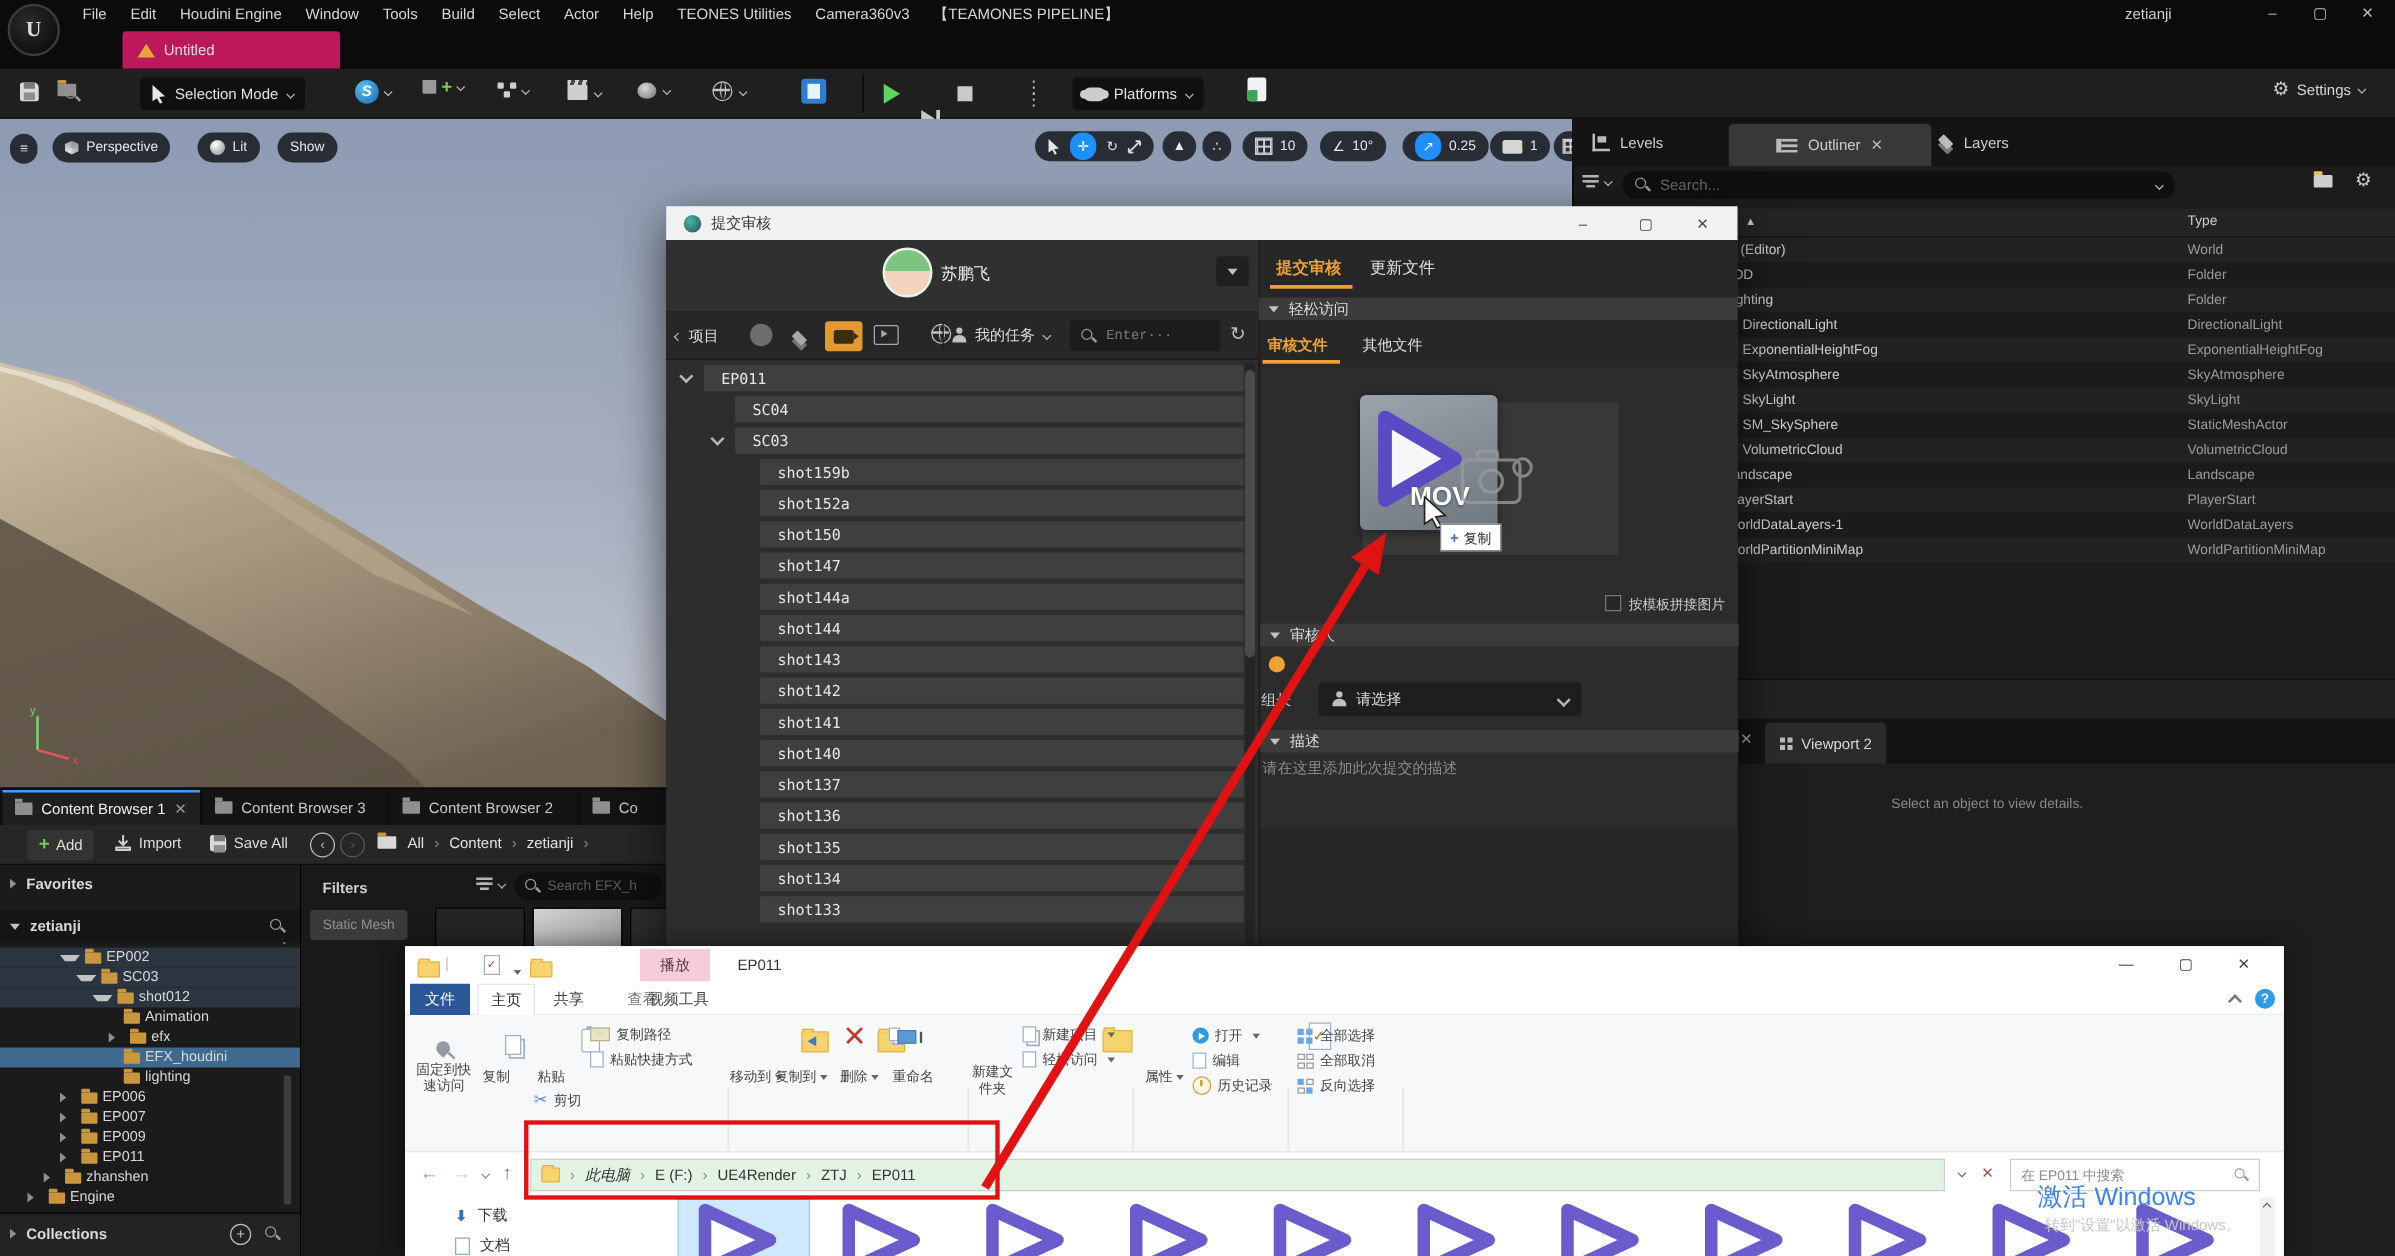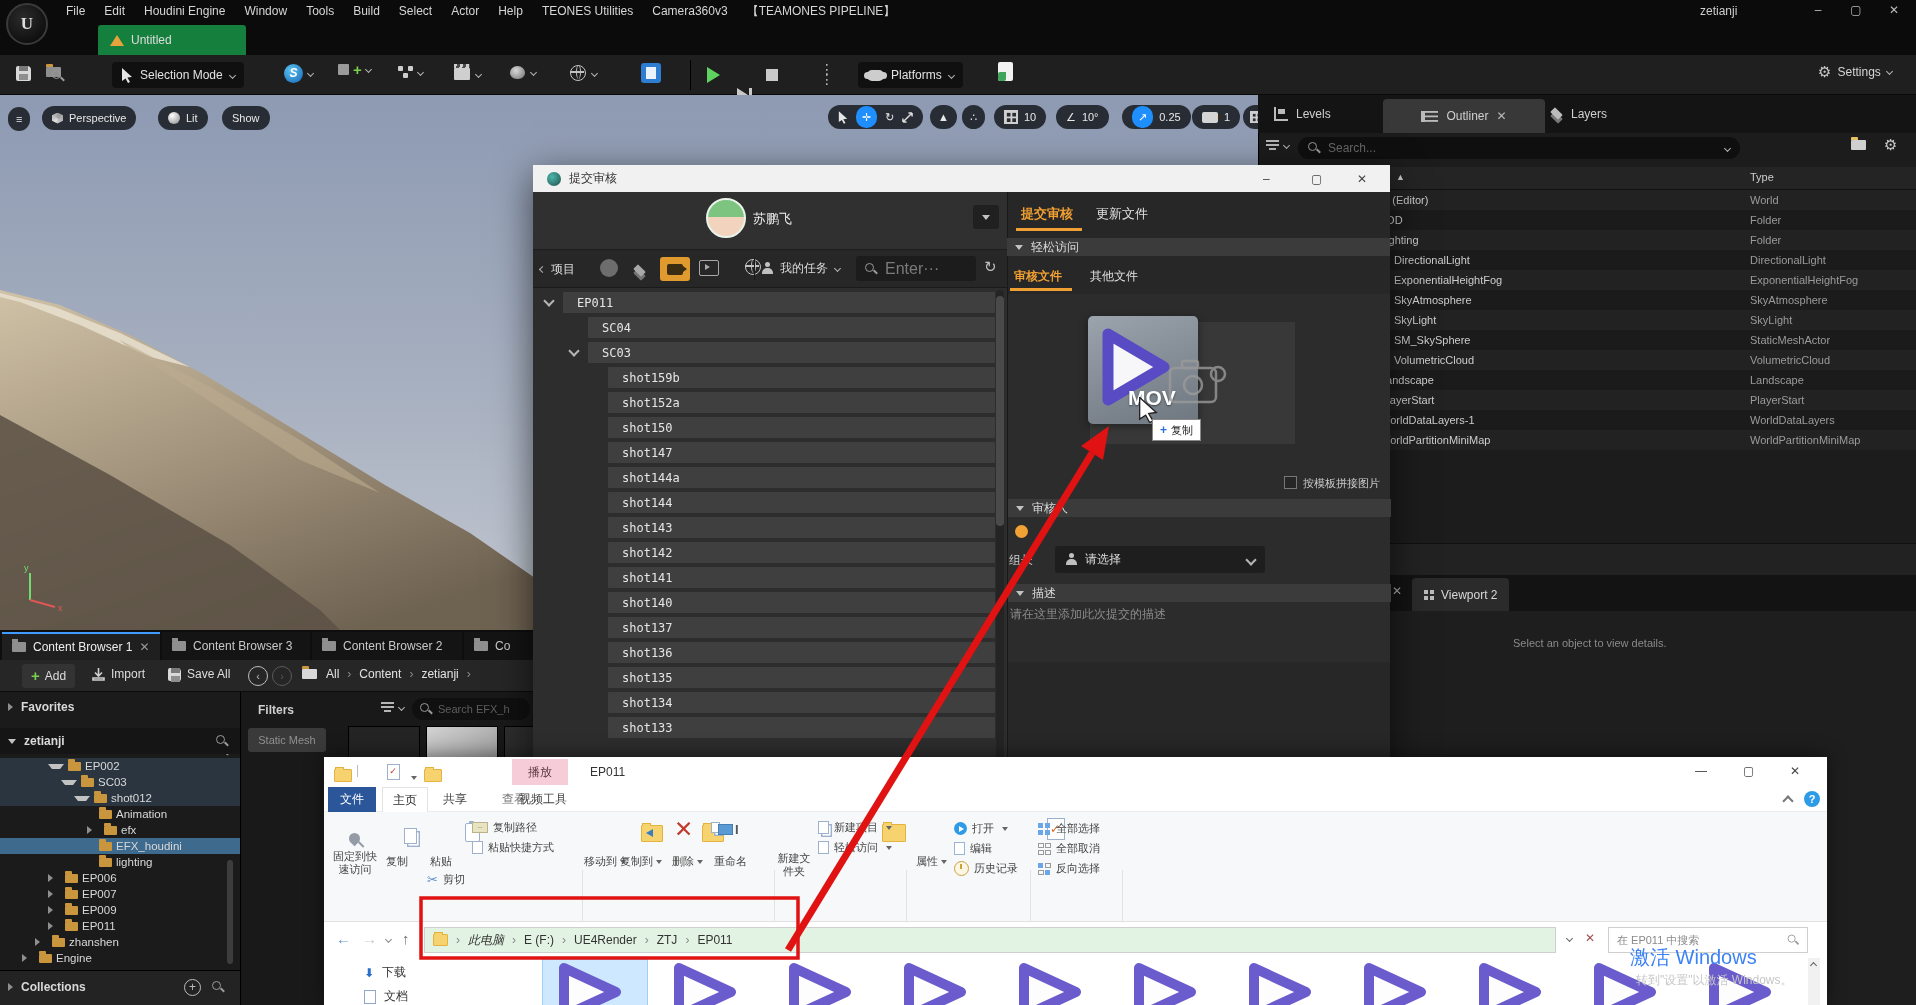--- a/index.html
+++ b/index.html
@@ -40,21 +40,21 @@
     background-size:5.5px 5.5px;border:1.5px solid #cfcfcf;}
   .sq4{display:inline-block;width:12px;height:12px;position:relative;}
   .sq4 i{position:absolute;width:5px;height:5px;background:#6aa6e8;}
   .sq4 i:nth-child(2){left:7px;} .sq4 i:nth-child(3){top:7px;} .sq4 i:nth-child(4){left:7px;top:7px;}
   .sq4.gray i{background:transparent;border:1.4px solid #9a9a9a;width:3.5px;height:3.5px;}
   
   .titlebar{left:0;top:0;width:1916px;height:22px;background:#0b0b0b;}
   .menu-item{color:#d6d6d6;font-size:12px;cursor:default;white-space:nowrap;}
   .winbtn{width:30px;height:18px;text-align:center;line-height:18px;color:#bbb;font-size:12px;}
   .tabstrip{left:0;top:22px;width:1916px;height:33px;background:#0b0b0b;}
-  .leveltab{left:98px;top:25px;width:148px;height:30px;background:#15803d;border-radius:3px 3px 0 0;display:flex;align-items:center;gap:7px;padding-left:12px;box-sizing:border-box;}
+  .leveltab{left:98px;top:25px;width:174px;height:30px;background:#be185d;border-radius:3px 3px 0 0;display:flex;align-items:center;gap:7px;padding-left:12px;box-sizing:border-box;}
   .mountain{width:0;height:0;border-left:7px solid transparent;border-right:7px solid transparent;border-bottom:11px solid #e8a33d;}
   .toolrow{left:0;top:55px;width:1916px;height:40px;background:#1f1f1f;border-bottom:1px solid #0a0a0a;box-sizing:border-box;}
   .tchip{background:#101010;border-radius:4px;height:26px;display:flex;align-items:center;gap:7px;padding:0 9px;color:#e2e2e2;}
   .floppy{display:inline-block;position:relative;width:15px;height:15px;background:#d9d9d9;border-radius:2px 4px 2px 2px;}
   .floppy::before{content:"";position:absolute;left:3px;top:0;width:9px;height:5px;background:#7a7a7a;}
   .floppy::after{content:"";position:absolute;left:3px;top:8px;width:9px;height:6px;background:#8f8f8f;}
   .scircle{width:19px;height:19px;border-radius:50%;background:radial-gradient(circle at 35% 30%,#59c0f0,#1668b4);color:#fff;font-weight:bold;font-size:12px;text-align:center;line-height:19px;font-style:italic;}
   .cube{display:inline-block;width:11px;height:11px;background:#9a9a9a;transform:rotate(0deg);border-radius:1px;}
   .plus-g{color:#7ad04a;font-weight:bold;font-size:15px;line-height:10px;}
   .clapper{display:inline-block;position:relative;width:16px;height:12px;background:#cfcfcf;border-radius:1px;}
@@ -594,21 +594,21 @@
           </span>
         <span class="abs globe" style="left:196px;top:9px;"></span>
         <span class="abs" style="left:221px;top:8px;width:1px;height:22px;background:#191919;"></span>
         <span class="abs flex" style="left:228px;top:10px;gap:7px;color:#dcdcdc;">
           <span class="person"></span>
           <span>我的任务</span>
             <span class="cv s"></span>
         </span>
         <span class="abs flex" style="left:323px;top:6px;width:120px;height:25px;background:#1c1c1c;border-radius:3px;padding:0 9px;gap:8px;box-sizing:border-box;">
           <span class="mag"></span>
-          <span style="color:#7b7b7b;font-family:Liberation Sans, sans-serif;font-size:16px;">Enter···</span>
+          <span style="color:#7b7b7b;font-family:Liberation Mono, monospace;font-size:11px;">Enter···</span>
         </span>
         <span class="abs" style="left:451px;top:8px;color:#bdbdbd;font-size:15px;">↻</span>
       </div>
       <div class="abs" id="dlg-tree" style="left:0;top:96px;width:474px;height:517px;overflow:hidden;">
 
         <span class="abs" style="left:463px;top:2px;width:8px;height:509px;background:#242424;border-radius:4px;">
             <span style="position:absolute;left:0;top:6px;width:8px;height:230px;background:#4a4a4a;border-radius:4px;"></span>
           </span>
       <div class="shot-bar" style="left: 30px; top: 4px; width: 432px;">EP011</div>
           <div class="cv" style="position: absolute; left: 12px; top: 9px;"></div>

